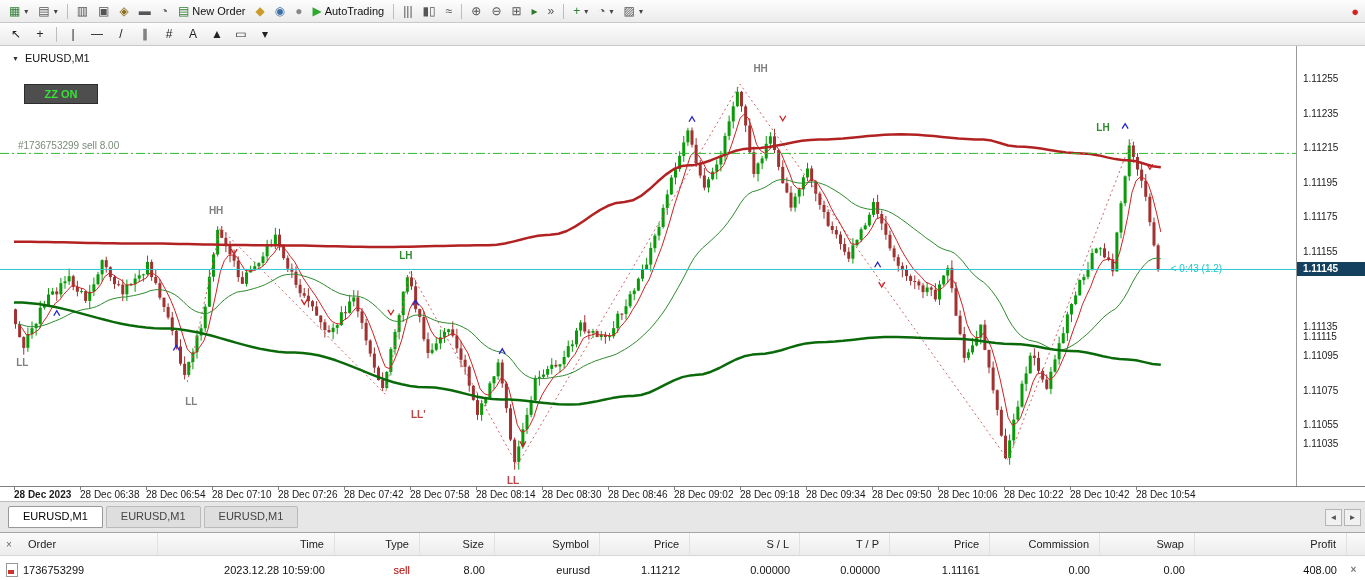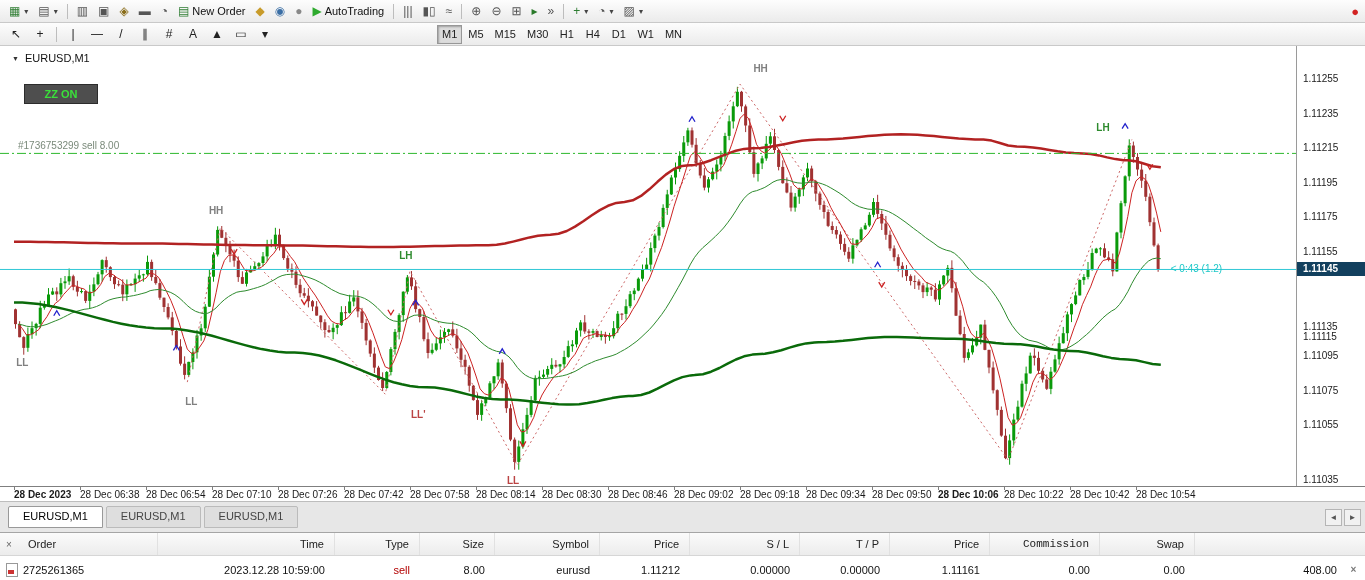--- a/index.html
+++ b/index.html
@@ -183,31 +183,20 @@
         </button>
         <button class="tbtn">
           <span class="glyph">▲</span>
         </button>
         <button class="tbtn">
           <span class="glyph">▭</span>
         </button>
         <button class="tbtn">
           <span class="glyph">▾</span>
         </button>
-      </div>
-    <div class="tf-group">
-        <button class="tfbtn active">M1</button>
-        <button class="tfbtn">M5</button>
-        <button class="tfbtn">M15</button>
-        <button class="tfbtn">M30</button>
-        <button class="tfbtn">H1</button>
-        <button class="tfbtn">H4</button>
-        <button class="tfbtn">D1</button>
-        <button class="tfbtn">W1</button>
-        <button class="tfbtn">MN</button>
       </div>
   </div>
   <div class="chart-window">
     <svg id="plot-svg" width="1296" height="440">
         <line x1="15.5" y1="262.6" x2="15.5" y2="282.7" stroke="#a03232" stroke-width="1"></line>
         <rect x="14" y="263.3" width="3" height="14.8" fill="#a03232"></rect>
         <line x1="19.625" y1="275.2" x2="19.625" y2="291.3" stroke="#a03232" stroke-width="1"></line>
         <rect x="18.125" y="278.2" width="3" height="13.0" fill="#a03232"></rect>
         <line x1="23.75" y1="290.2" x2="23.75" y2="308.7" stroke="#a03232" stroke-width="1"></line>
         <rect x="22.25" y="291.1" width="3" height="10.8" fill="#a03232"></rect>
@@ -803,21 +792,21 @@
         <div class="ptick" style="top: 62px;">1.11235</div>
         <div class="ptick" style="top: 96px;">1.11215</div>
         <div class="ptick" style="top: 131px;">1.11195</div>
         <div class="ptick" style="top: 165px;">1.11175</div>
         <div class="ptick" style="top: 200px;">1.11155</div>
         <div class="ptick" style="top: 235px; margin-top: 40px;">1.11135</div>
         <div class="ptick" style="top: 285px;">1.11115</div>
         <div class="ptick" style="top: 304px;">1.11095</div>
         <div class="ptick" style="top: 339px;">1.11075</div>
         <div class="ptick" style="top: 373px;">1.11055</div>
-        <div class="ptick" style="top: 428px;">1.11035</div>
+        <div class="ptick" style="top: 392px;">1.11035</div>
         <div class="pbox" style="top: 216px; background: rgb(18, 64, 94); color: rgb(255, 255, 255);">1.11145</div>
       </div>
     <div class="time-axis" id="time-axis">
         <div class="xtick" style="left: 14px;"></div>
         <div class="xlabel bold" style="left: 14px;">28 Dec 2023</div>
         <div class="xtick" style="left: 80px;"></div>
         <div class="xlabel" style="left: 80px;">28 Dec 06:38</div>
         <div class="xtick" style="left: 146px;"></div>
         <div class="xlabel" style="left: 146px;">28 Dec 06:54</div>
         <div class="xtick" style="left: 212px;"></div>
@@ -836,21 +825,21 @@
         <div class="xlabel" style="left: 608px;">28 Dec 08:46</div>
         <div class="xtick" style="left: 674px;"></div>
         <div class="xlabel" style="left: 674px;">28 Dec 09:02</div>
         <div class="xtick" style="left: 740px;"></div>
         <div class="xlabel" style="left: 740px;">28 Dec 09:18</div>
         <div class="xtick" style="left: 806px;"></div>
         <div class="xlabel" style="left: 806px;">28 Dec 09:34</div>
         <div class="xtick" style="left: 872px;"></div>
         <div class="xlabel" style="left: 872px;">28 Dec 09:50</div>
         <div class="xtick" style="left: 938px;"></div>
-        <div class="xlabel" style="left: 938px; font-weight: bold;">28 Dec 10:06</div>
+        <div class="xlabel" style="left: 938px;">28 Dec 10:06</div>
         <div class="xtick" style="left: 1004px;"></div>
         <div class="xlabel" style="left: 1004px;">28 Dec 10:22</div>
         <div class="xtick" style="left: 1070px;"></div>
         <div class="xlabel" style="left: 1070px;">28 Dec 10:42</div>
         <div class="xtick" style="left: 1136px;"></div>
         <div class="xlabel" style="left: 1136px;">28 Dec 10:54</div>
       </div>
   </div>
   <div class="chart-tabs" id="chart-tabs">
       <div class="ctab active">EURUSD,M1</div>
@@ -866,27 +855,28 @@
         <span class="panel-x">×</span>
         <div class="hcell left" style="width: 140px;">Order</div>
         <div class="hcell" style="width: 177px;">Time</div>
         <div class="hcell" style="width: 85px;">Type</div>
         <div class="hcell" style="width: 75px;">Size</div>
         <div class="hcell" style="width: 105px;">Symbol</div>
         <div class="hcell" style="width: 90px;">Price</div>
         <div class="hcell" style="width: 110px;">S / L</div>
         <div class="hcell" style="width: 90px;">T / P</div>
         <div class="hcell" style="width: 100px;">Price</div>
-        <div class="hcell" style="width: 110px; font-family: Liberation Mono, monospace;">Commission</div>
+        <div class="hcell" style="width: 110px;">Commission</div>
         <div class="hcell" style="width: 95px;">Swap</div>
+        <div class="hcell" style="width: 152px;">Profit</div>
       </div>
     <div class="t-row" id="t-row">
         <div class="rcell left" style="width: 158px;">
           <span class="pos-icon"></span>
-          <span>2725261365</span>
+          <span>1736753299</span>
         </div>
         <div class="rcell" style="width: 177px;">2023.12.28 10:59:00</div>
         <div class="rcell val-type" style="width: 85px;">sell</div>
         <div class="rcell" style="width: 75px;">8.00</div>
         <div class="rcell" style="width: 105px;">eurusd</div>
         <div class="rcell" style="width: 90px;">1.11212</div>
         <div class="rcell" style="width: 110px;">0.00000</div>
         <div class="rcell" style="width: 90px;">0.00000</div>
         <div class="rcell" style="width: 100px;">1.11161</div>
         <div class="rcell" style="width: 110px;">0.00</div>

